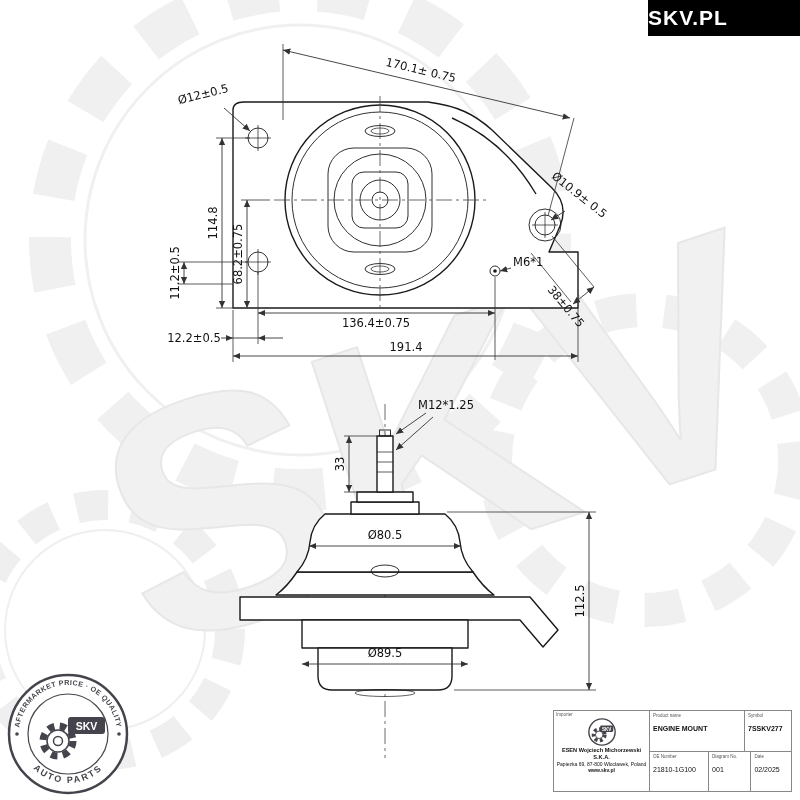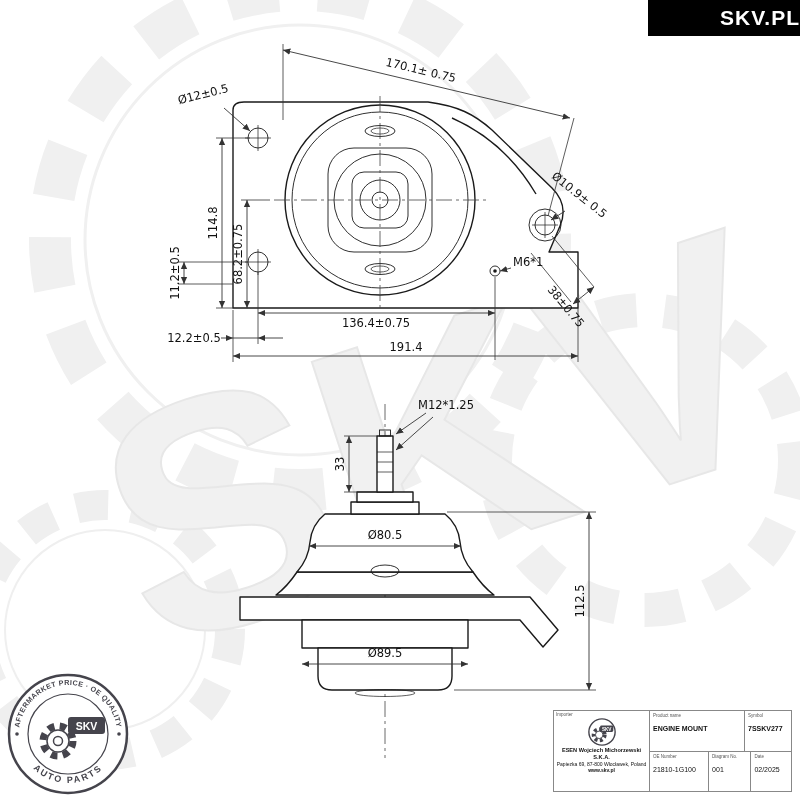--- a/index.html
+++ b/index.html
@@ -11,21 +11,21 @@
   .fillw{fill:#fff;}
   .thin{stroke:#1a1a1a;stroke-width:0.9;fill:none;}
   .lite{stroke:#1a1a1a;stroke-width:0.7;fill:none;}
   .xl{stroke:#333;stroke-width:0.8;fill:none;}
   .dl{stroke:#333;stroke-width:0.9;fill:none;}
   .cl{stroke:#444;stroke-width:0.8;fill:none;stroke-dasharray:16 4 3 4;}
   .dt{font:11.5px "DejaVu Sans",sans-serif;fill:#111;text-anchor:middle;}
   .dts{font:11.5px "DejaVu Sans",sans-serif;fill:#111;text-anchor:start;}
   
   .brand-plate{position:absolute;top:0;right:0;width:152px;height:36px;background:#000;
-    color:#fff;display:flex;align-items:center;justify-content:flex-end;
+    color:#fff;display:flex;align-items:center;justify-content:flex-start;
     font-weight:700;font-size:21px;letter-spacing:1px;}
   
   .titleblock{position:absolute;left:553px;top:710px;width:237px;height:80px;
     border:1px solid #888;background:#fff;display:flex;font-family:"Liberation Sans",sans-serif;color:#111;}
   .tb-importer{width:96px;border-right:1px solid #888;display:flex;flex-direction:column;
     align-items:center;padding:1px 2px;box-sizing:border-box;}
   .tb-imp-label{align-self:flex-start;font-size:4.5px;color:#555;}
   .tb-company{font-size:5.6px;font-weight:700;text-align:center;line-height:1.25;}
   .tb-address{font-size:5px;text-align:center;line-height:1.25;}
   .tb-website{font-size:5px;font-weight:700;text-align:center;line-height:1.3;}

